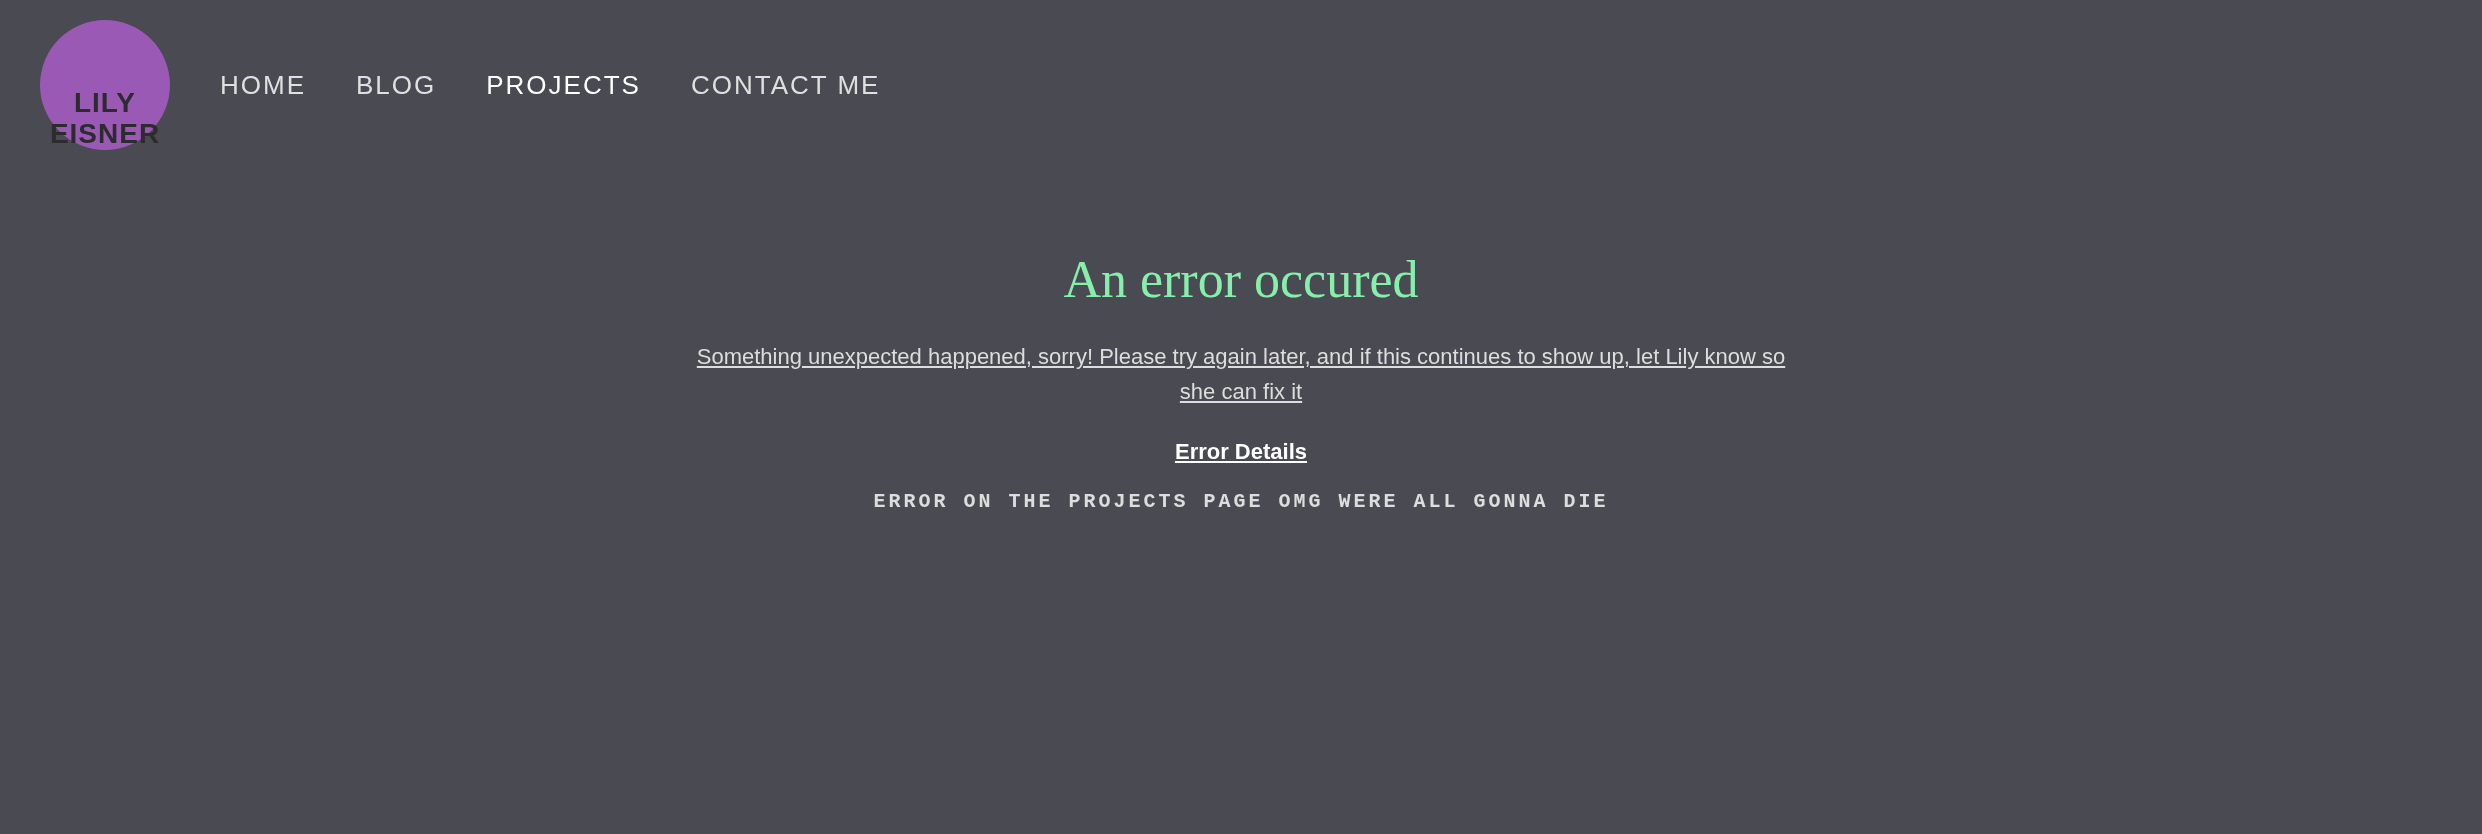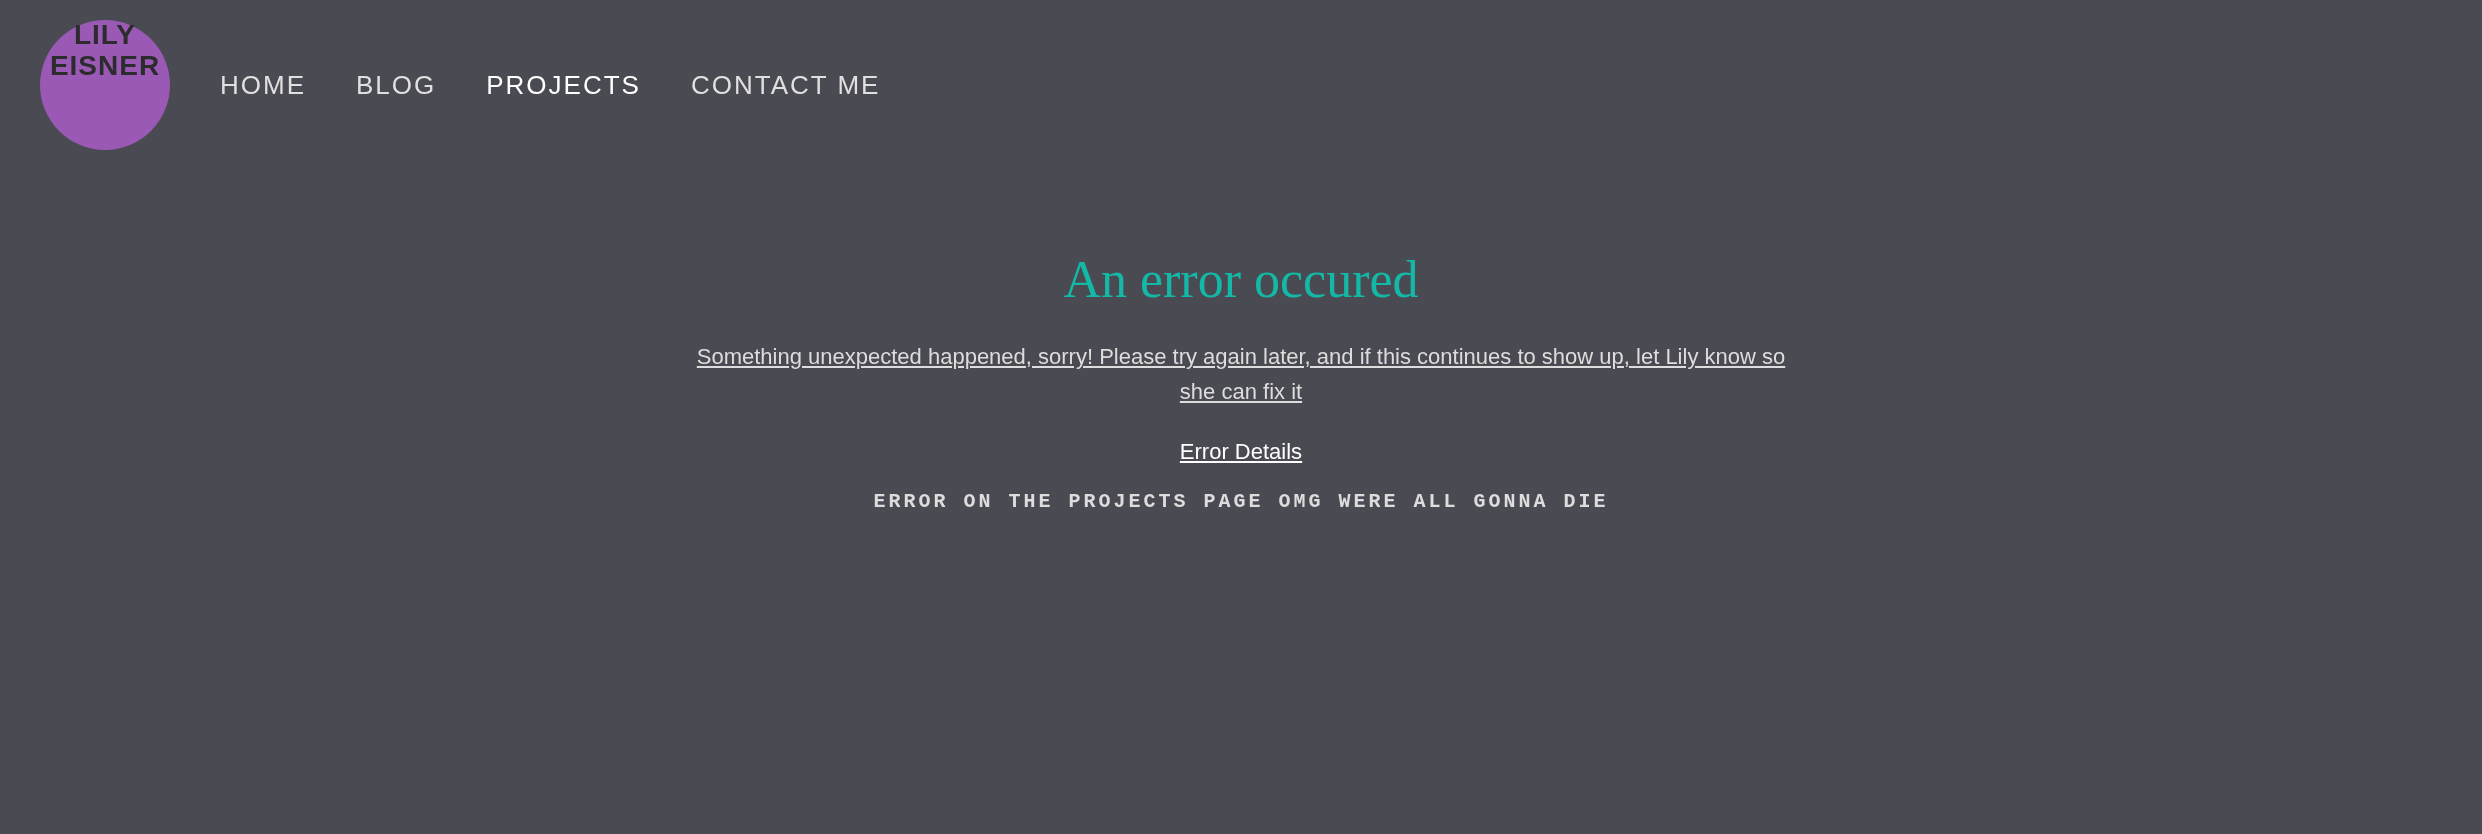--- a/index.html
+++ b/index.html
@@ -22,21 +22,21 @@
       padding: 20px 40px;
       gap: 50px;
     }
 
     .logo-circle {
       width: 130px;
       height: 130px;
       border-radius: 50%;
       background-color: #9b59b6;
       display: flex;
-      align-items: flex-start;
+      align-items: flex-end;
       justify-content: center;
       flex-shrink: 0;
     }
 
     .logo-text {
       font-size: 28px;
       font-weight: 900;
       color: #2c2c2e;
       text-align: center;
       line-height: 1.1;
@@ -72,21 +72,21 @@
       align-items: center;
       justify-content: center;
       padding: 80px 40px;
       text-align: center;
       gap: 30px;
     }
 
     .error-title {
       font-size: 52px;
       font-weight: 400;
-      color: #14b8a6;
+      color: #86efac;
       font-family: Georgia, serif;
     }
 
     .error-description {
       font-size: 22px;
       color: #dddddd;
       font-weight: 400;
       max-width: 1100px;
       line-height: 1.6;
       text-decoration: underline;
@@ -96,21 +96,21 @@
       display: flex;
       flex-direction: column;
       align-items: center;
       gap: 8px;
     }
 
     .error-details-label {
       font-size: 22px;
       color: #ffffff;
       text-decoration: underline;
-      font-weight: 400;
+      font-weight: 700;
     }
 
     .error-details-code {
       font-size: 20px;
       color: #dddddd;
       font-family: 'Courier New', monospace;
       letter-spacing: 3px;
       font-weight: 700;
       margin-top: 17px;
     }

